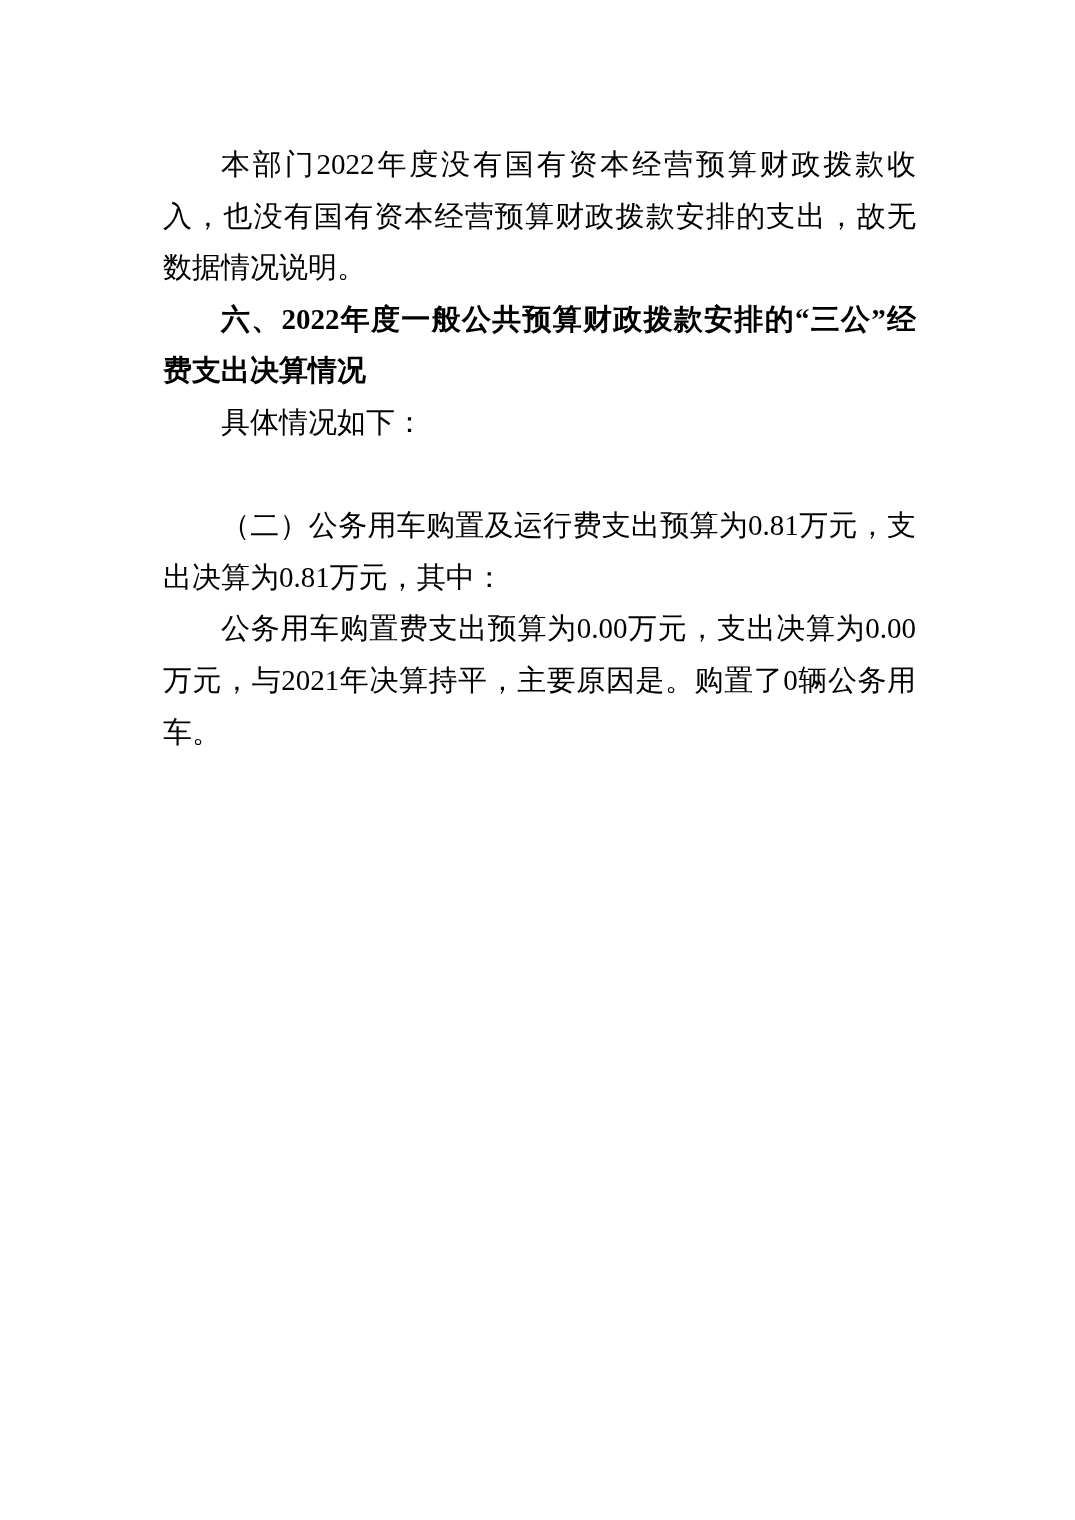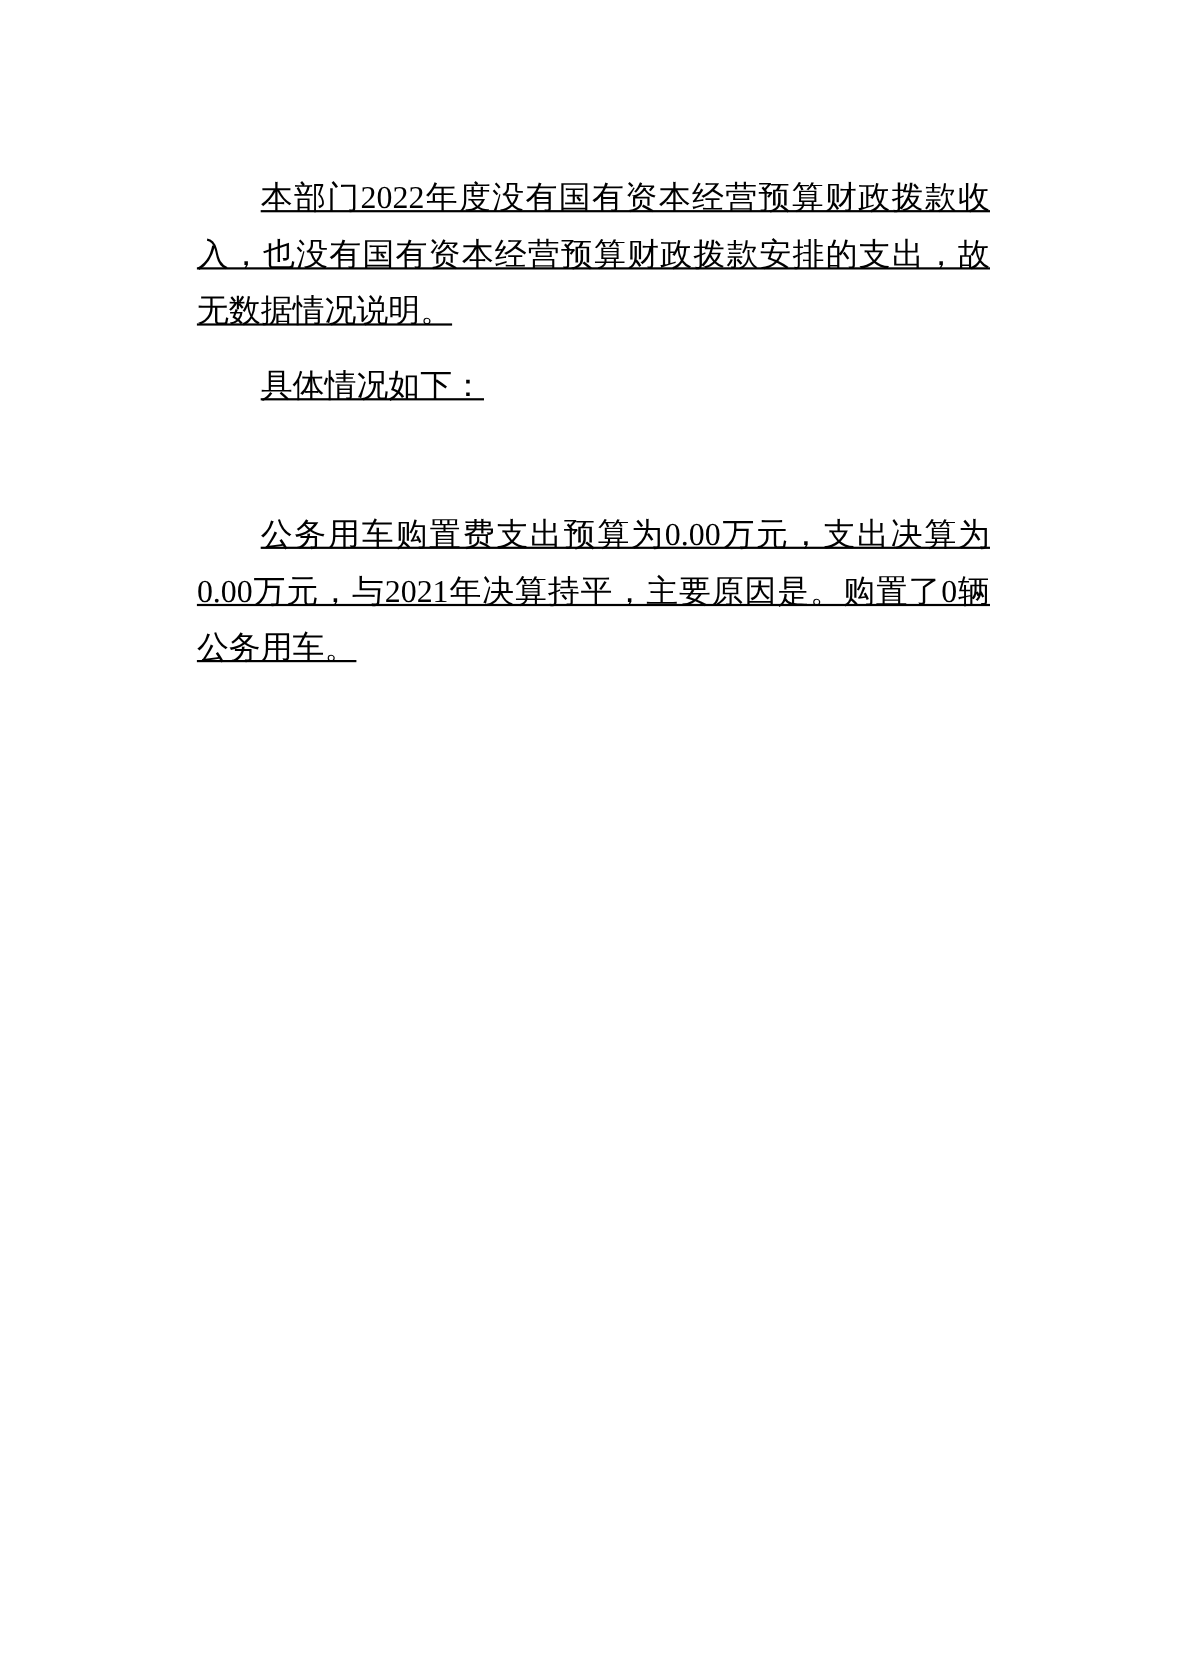--- a/index.html
+++ b/index.html
@@ -20,35 +20,36 @@
     left: 163px;
     top: 139px;
     width: 753px;
     color: #000000;
     font-size: 29px;
     line-height: 51.6px;
     text-align: justify;
     text-justify: inter-ideograph;
   }
   .para {
-    margin: 16px;
+    margin: 0;
     padding: 0;
     text-indent: 2em;
-    text-decoration: underline;
   }
   .para.heading {
     font-weight: bold;
   }
   .para.spacer {
     height: 51.6px;
   }
 </style>
 </head>
 <body>
 
 <div class="page">
   <div class="text-block">
       <p class="para body">本部门2022年度没有国有资本经营预算财政拨款收入，也没有国有资本经营预算财政拨款安排的支出，故无数据情况说明。</p>
+      <p class="para heading">六、2022年度一般公共预算财政拨款安排的“三公”经费支出决算情况</p>
       <p class="para body">具体情况如下：</p>
       <p class="para spacer"></p>
+      <p class="para body">（二）公务用车购置及运行费支出预算为0.81万元，支出决算为0.81万元，其中：</p>
       <p class="para body">公务用车购置费支出预算为0.00万元，支出决算为0.00万元，与2021年决算持平，主要原因是。购置了0辆公务用车。</p>
     </div>
 </div>
 
 </body></html>

